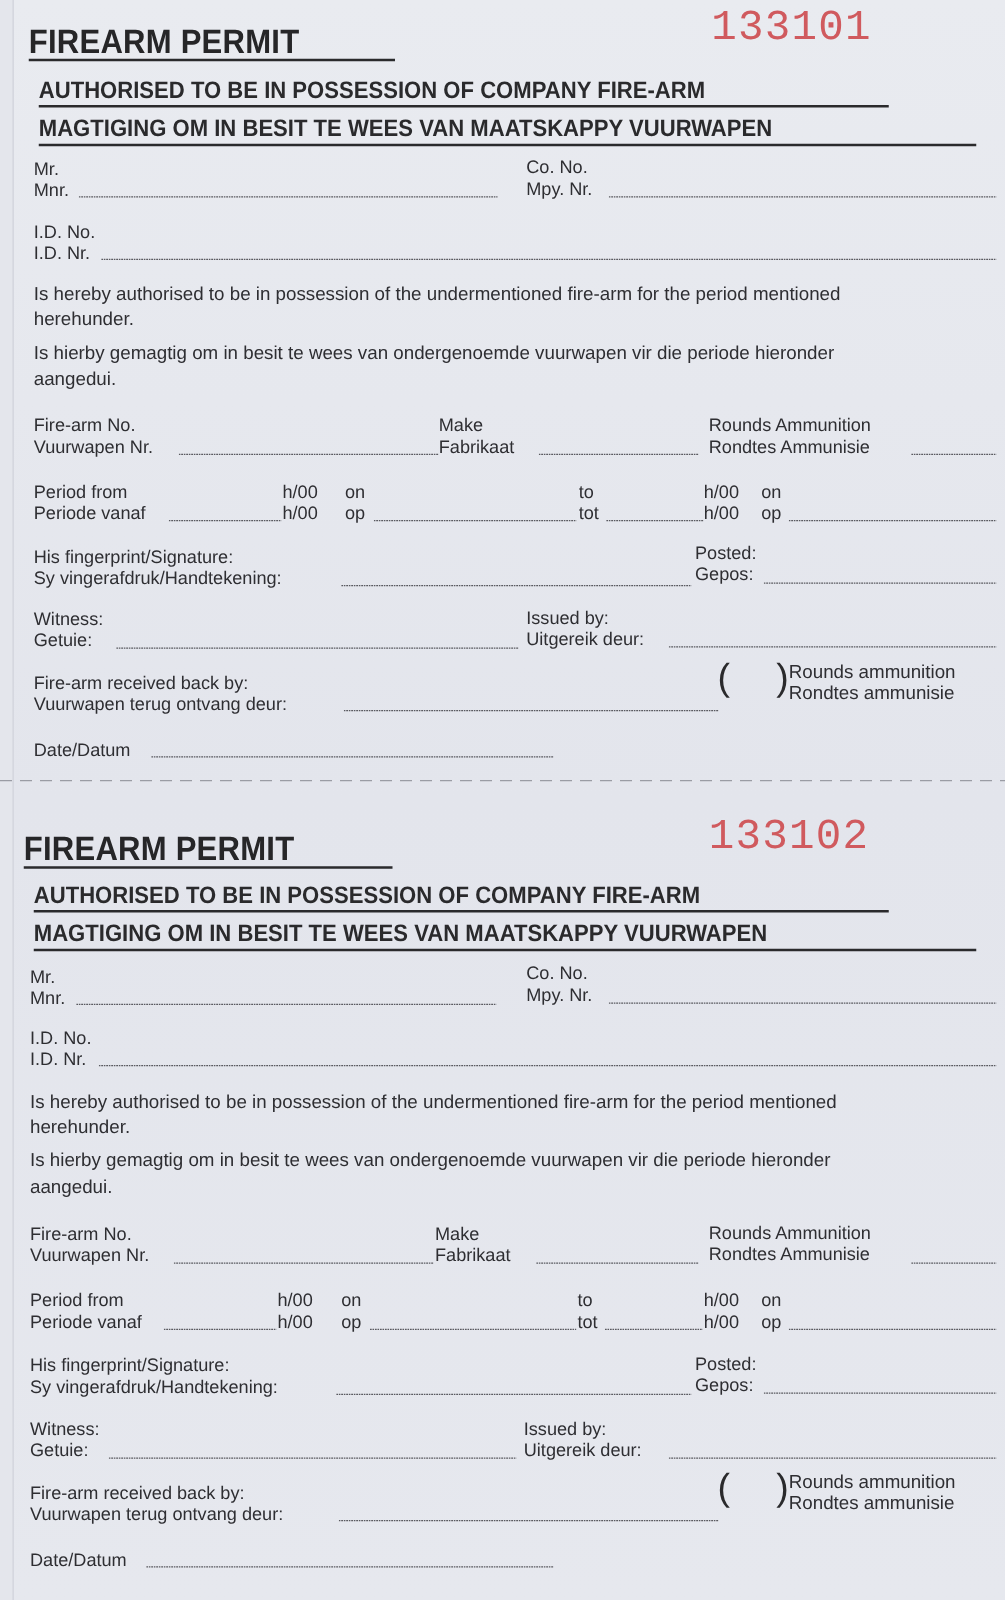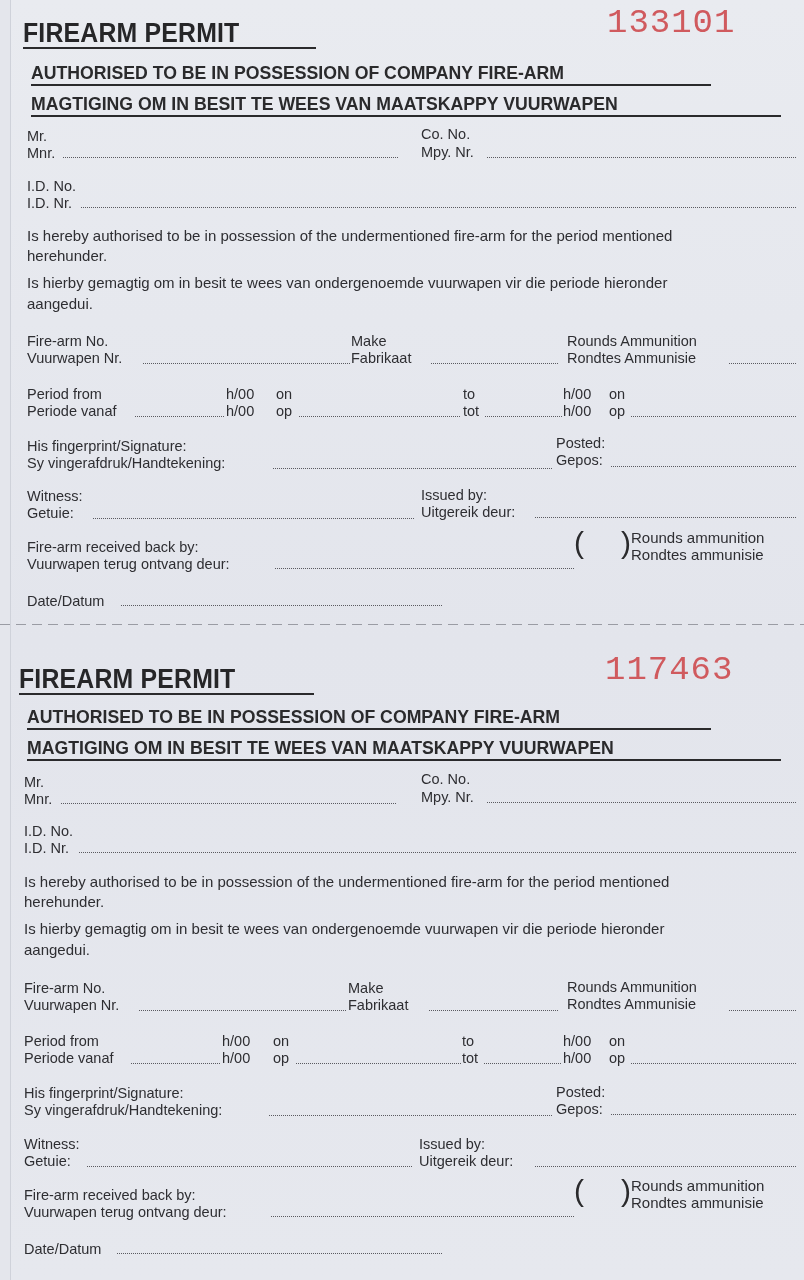--- a/index.html
+++ b/index.html
@@ -17,21 +17,21 @@
   }
   .permit { position: absolute; left: 0; width: 794px; height: 640px; text-decoration: underline; }
   .permit .abs { position: absolute; white-space: nowrap; }
   .title {
     font-size: 27px; font-weight: bold; letter-spacing: 0.2px;
     color: #262628; transform: scaleX(0.92); transform-origin: left top;
   }
   .title-underline { position: absolute; height: 2px; background: #2a2a2c; }
   .serial {
     font-family: "Liberation Mono", monospace;
-    font-size: 34px; color: #d05a5e; letter-spacing: 1px; margin-left: 38px;
+    font-size: 34px; color: #d05a5e; letter-spacing: 1px;
   }
   .heading {
     font-size: 19px; font-weight: bold; color: #2a2a2c;
     transform: scaleX(0.93); transform-origin: left top;
   }
   .heading-underline { position: absolute; height: 1.5px; background: #2a2a2c; }
   .lbl { font-size: 14.5px; color: #2e2e32; line-height: 16px; }
   .para { font-size: 15px; color: #2e2e32; line-height: 22px; }
   .dots {
     position: absolute; height: 1px;
@@ -126,21 +126,21 @@
     <div class="abs lbl" style="left:620px; top:530px; font-size:15px;">Rounds ammunition</div>
     <div class="abs lbl" style="left:620px; top:547px; font-size:15px;">Rondtes ammunisie</div>
 
     <div class="abs lbl" style="left:16px; top:593px;">Date/Datum</div>
     <div class="dots" style="left:110px; top:605px; width:322px;"></div>
   </div>
 
   <div class="permit" style="top:646px;">
     <div class="abs title" style="left:8px; top:18px;">FIREARM PERMIT</div>
     <div class="title-underline" style="left:8px; top:47px; width:295px;"></div>
-    <div class="abs serial" style="left:556px; top:5px;">117463</div>
+    <div class="abs serial" style="left:556px; top:5px;">133102</div>
 
     <div class="abs heading" style="left:16px; top:60px;">AUTHORISED TO BE IN POSSESSION OF COMPANY FIRE-ARM</div>
     <div class="heading-underline" style="left:16px; top:82px; width:684px;"></div>
     <div class="abs heading" style="left:16px; top:91px;">MAGTIGING OM IN BESIT TE WEES VAN MAATSKAPPY VUURWAPEN</div>
     <div class="heading-underline" style="left:16px; top:113px; width:754px;"></div>
 
     <div class="abs lbl" style="left:13px; top:128px;">Mr.</div>
     <div class="abs lbl" style="left:13px; top:145px;">Mnr.</div>
     <div class="dots" style="left:50px; top:157px; width:336px;"></div>
     <div class="abs lbl" style="left:410px; top:125px;">Co. No.</div>

